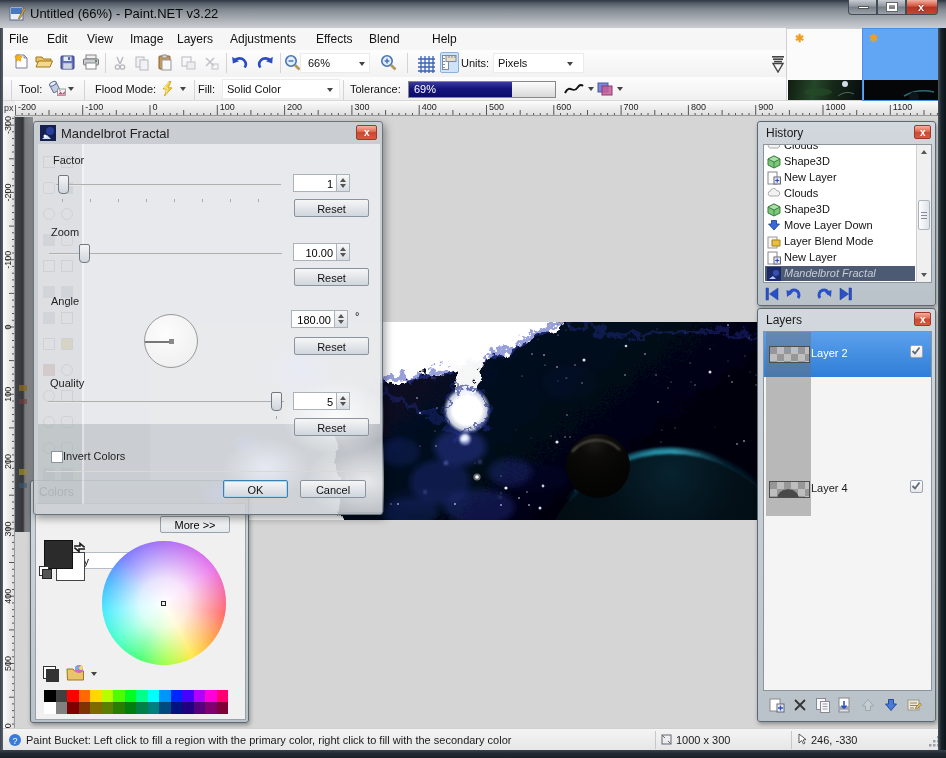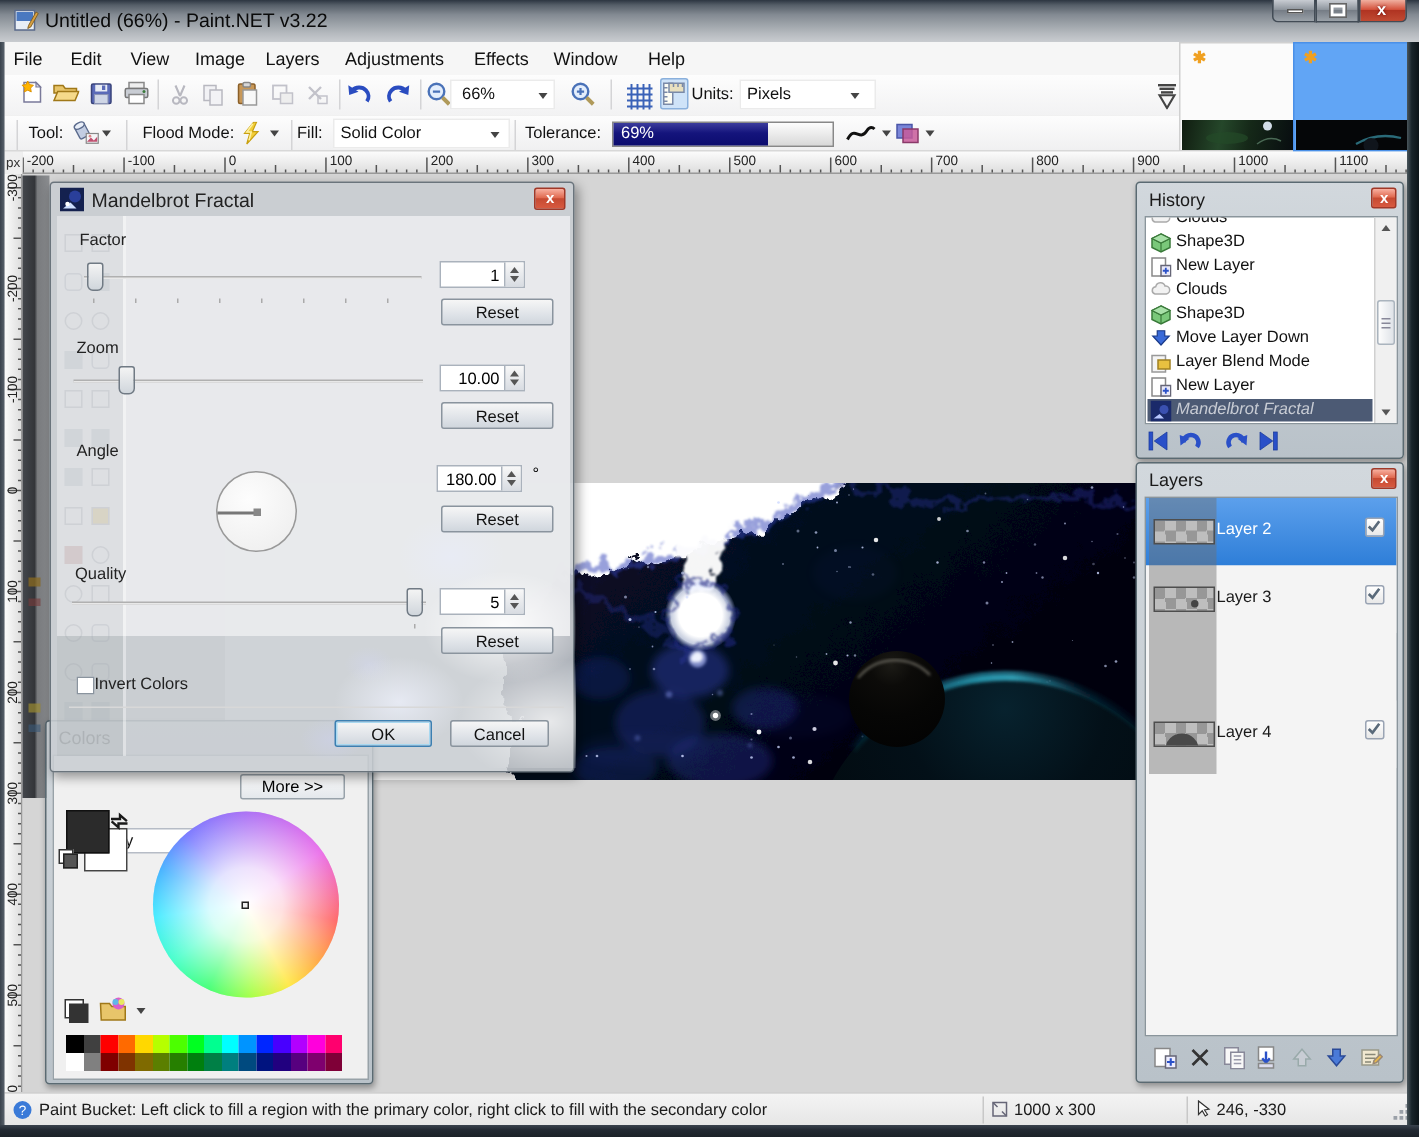--- a/index.html
+++ b/index.html
@@ -124,21 +124,21 @@
     </div>
   </div>
   <div id="menubar">
     <span class="mi" style="left:6px">File</span>
     <span class="mi" style="left:44px">Edit</span>
     <span class="mi" style="left:84px">View</span>
     <span class="mi" style="left:127px">Image</span>
     <span class="mi" style="left:174px">Layers</span>
     <span class="mi" style="left:227px">Adjustments</span>
     <span class="mi" style="left:313px">Effects</span>
-    <span class="mi" style="left:366px">Window</span>
+    <span class="mi" style="left:366px">Blend</span>
     <span class="mi" style="left:429px">Help</span>
   </div>
   <div id="tb1"></div>
   <div id="tb2"></div>
   <div class="ab" style="left:13px;top:53px"><svg width="17" height="17" viewBox="0 0 17 17" style="">
         <path d="M3,2 h8 l3,3 v10 h-11 z" fill="#fff" stroke="#7a7a9a"></path>
         <path d="M11,2 l3,3 h-3 z" fill="#d8d8e8" stroke="#7a7a9a" stroke-width=".8"></path>
         <path d="M5.5,1 l1.2,2.4 2.6,.4 -1.9,1.9 .45,2.6 -2.35,-1.2 -2.35,1.2 .45,-2.6 L1.7,3.8 l2.6,-.4 z" fill="#ffb400" stroke="#d98e00" stroke-width=".6"></path>
       </svg></div>
     <div class="ab" style="left:35px;top:53px"><svg width="18" height="17" viewBox="0 0 18 17" style="">
@@ -1022,29 +1022,20 @@
         <span>x</span>
       </div>
     <div id="layerslist">
       <div class="lrow lsel" style="top:0px">
           <div class="lthumb" style="background:repeating-conic-gradient(#ffffff 0% 25%, #b9b9b9 0% 50%);background-size:14px 14px;overflow:hidden;position:absolute;left:5px;top:14px;"></div>
           <span style="position:absolute;left:47px;top:15px;color:#fff">Layer 2</span>
           <div class="lchk"><svg width="10" height="10" viewBox="0 0 10 10">
               <path d="M1.5,5 L4,7.5 L8.5,1.5" fill="none" stroke="#5a6a7a" stroke-width="1.8"></path>
             </svg></div>
         </div>
-        <div class="lrow" style="top:45px">
-          <div class="lthumb" style="background:repeating-conic-gradient(#ffffff 0% 25%, #b9b9b9 0% 50%);background-size:14px 14px;overflow:hidden;position:absolute;left:5px;top:14px;">
-            <div style="position:absolute;left:24px;top:8px;width:5px;height:5px;border-radius:50%;background:#222"></div>
-          </div>
-          <span style="position:absolute;left:47px;top:15px;color:#1a1a1a">Layer 3</span>
-          <div class="lchk"><svg width="10" height="10" viewBox="0 0 10 10">
-              <path d="M1.5,5 L4,7.5 L8.5,1.5" fill="none" stroke="#5a6a7a" stroke-width="1.8"></path>
-            </svg></div>
-        </div>
         <div class="lrow" style="top:135px">
           <div class="lthumb" style="background:repeating-conic-gradient(#ffffff 0% 25%, #b9b9b9 0% 50%);background-size:14px 14px;overflow:hidden;position:absolute;left:5px;top:14px;">
             <div style="position:absolute;left:7px;top:7px;width:22px;height:20px;border-radius:50%;background:#2a2a2a"></div>
           </div>
           <span style="position:absolute;left:47px;top:15px;color:#1a1a1a">Layer 4</span>
           <div class="lchk"><svg width="10" height="10" viewBox="0 0 10 10">
               <path d="M1.5,5 L4,7.5 L8.5,1.5" fill="none" stroke="#5a6a7a" stroke-width="1.8"></path>
             </svg></div>
         </div>
       <div id="lgrayover"></div>

